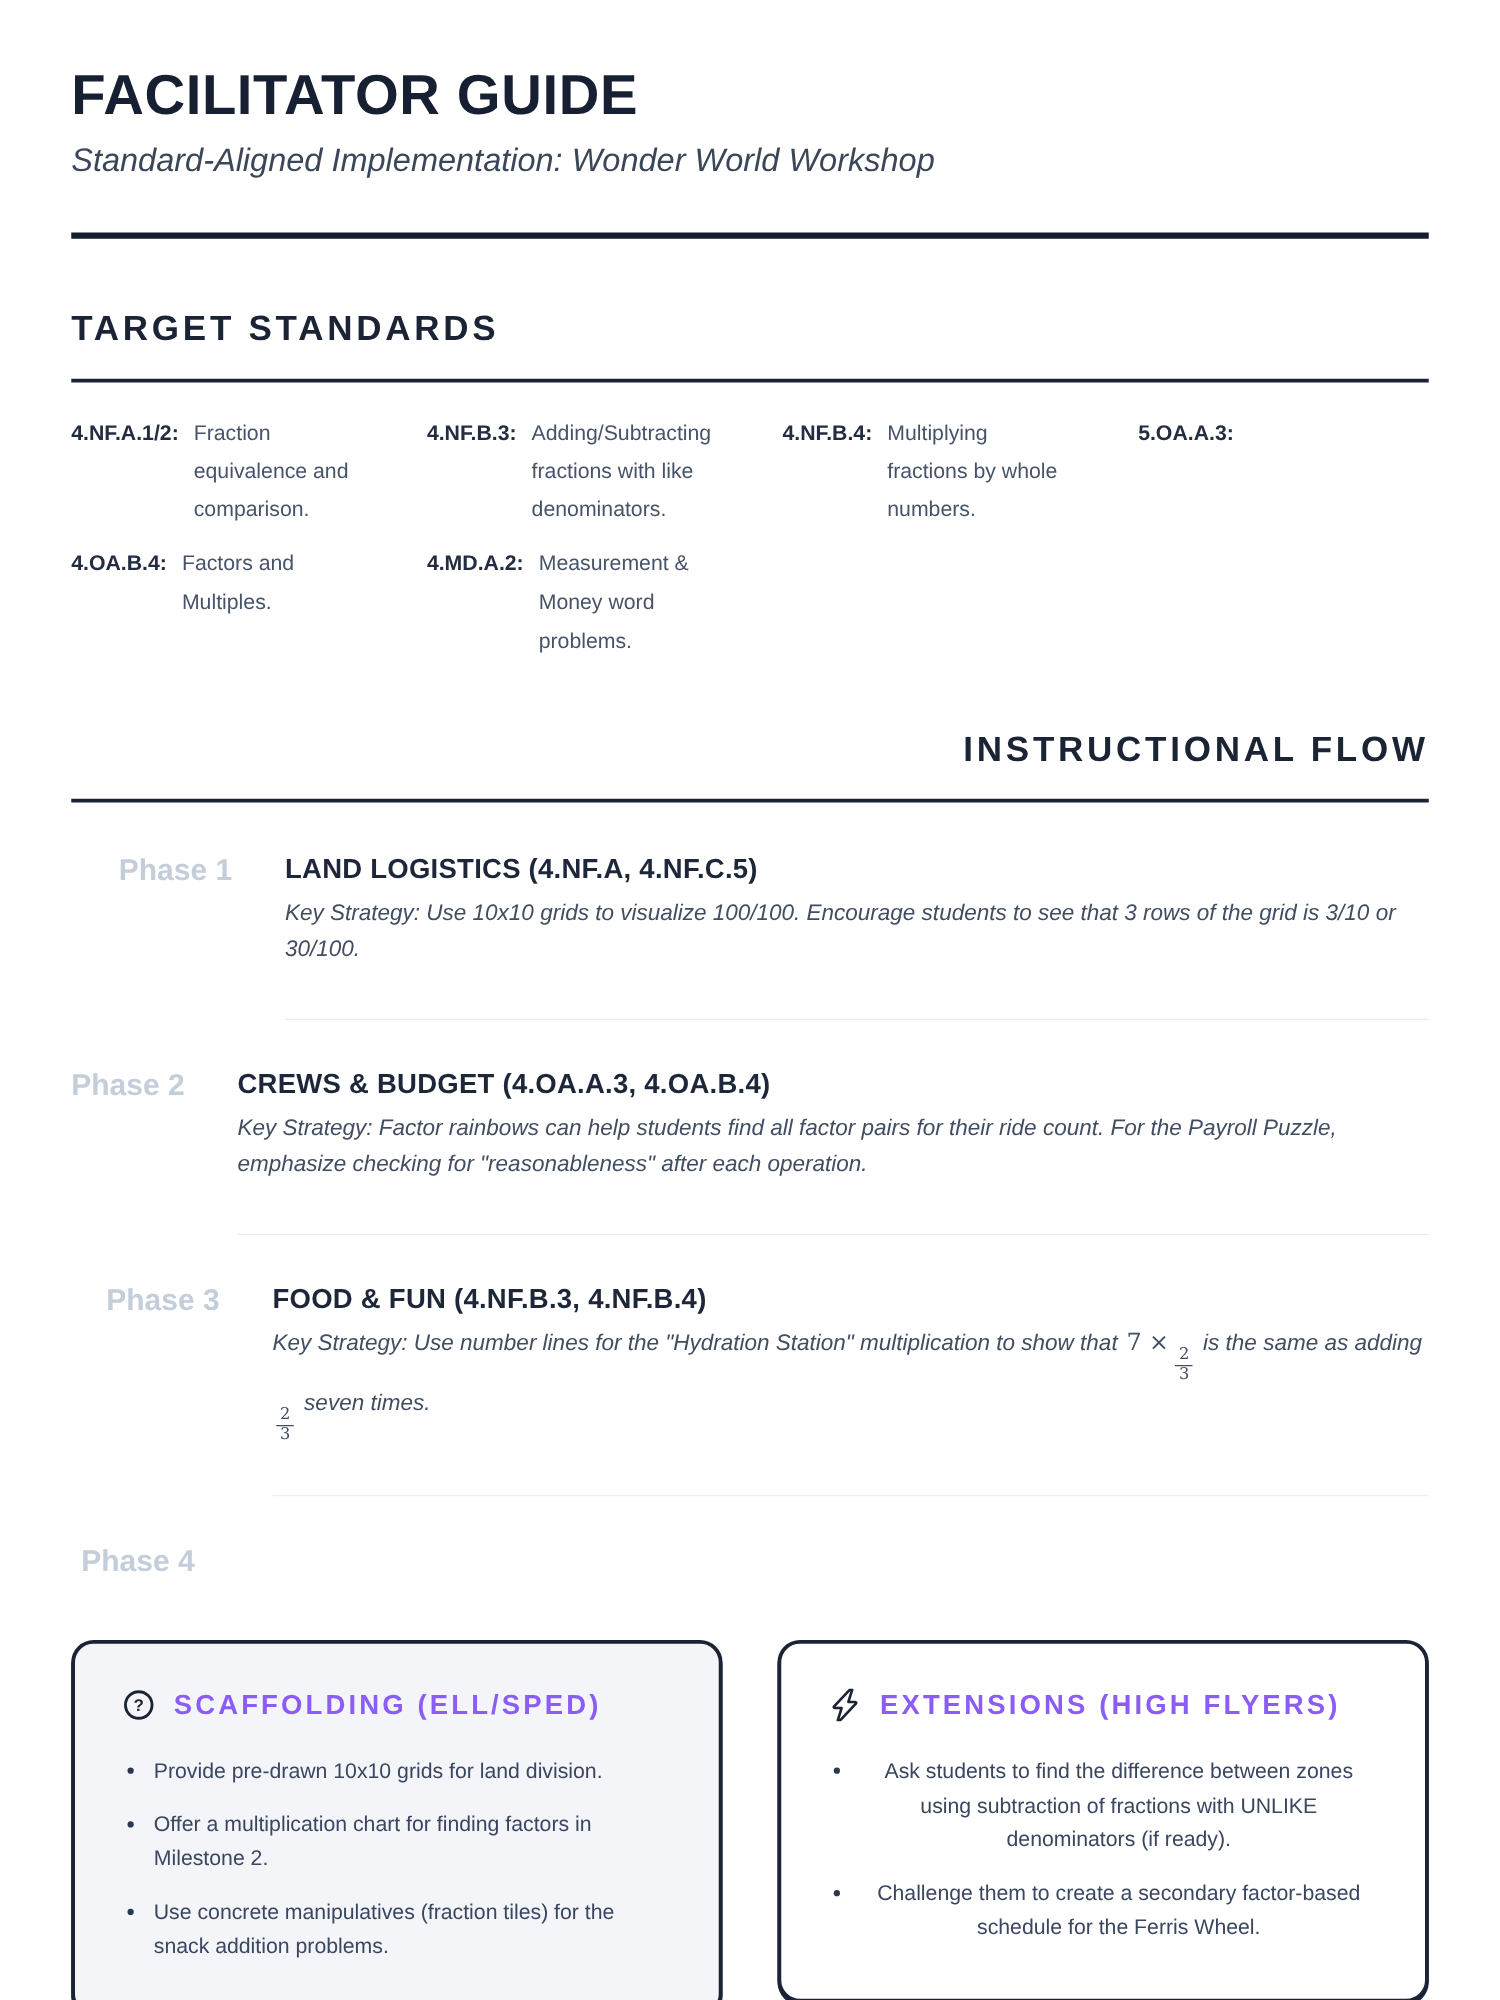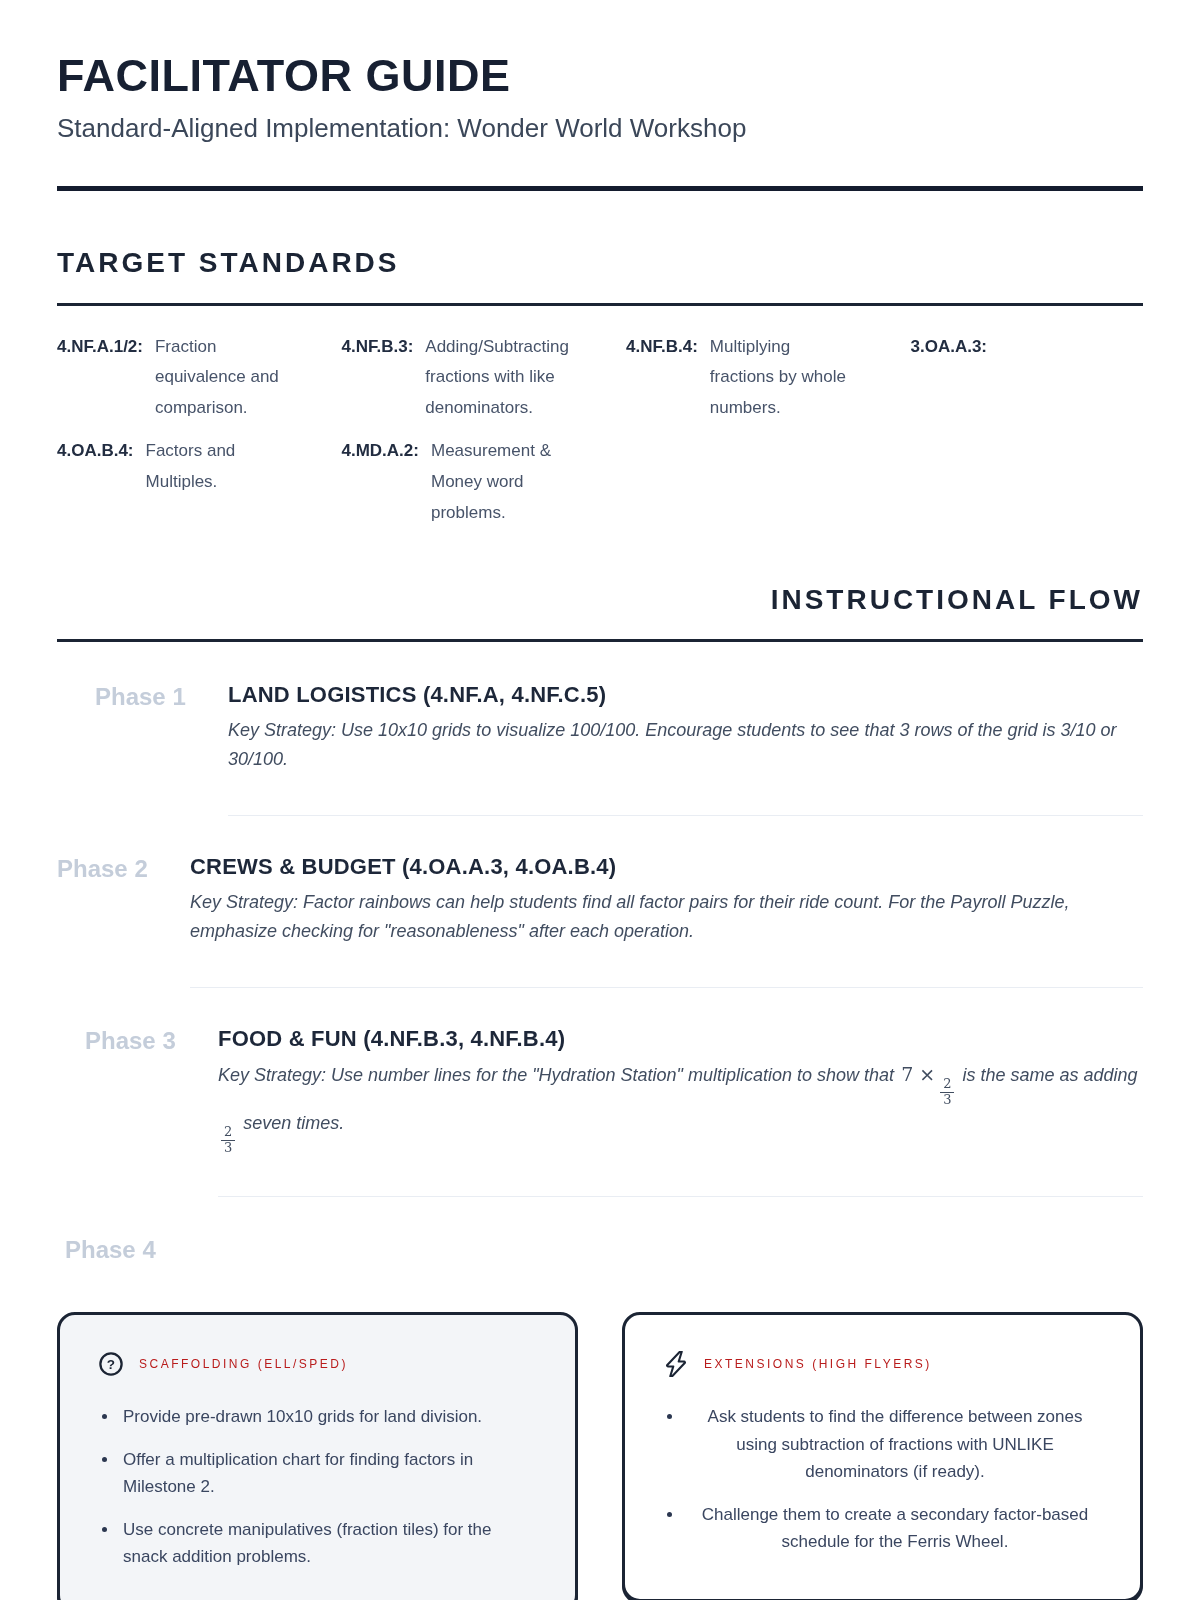--- a/index.html
+++ b/index.html
@@ -16,20 +16,21 @@
     margin-top: 52px;
     font-size: 45px;
     font-weight: 800;
     letter-spacing: 0.5px;
     color: #172032;
     line-height: 1.05;
   }
   .doc-subtitle {
     margin-top: 14px;
     font-size: 26px;
+    font-style: italic;
     color: #3b4759;
     line-height: 1.2;
   }
   .rule-thick {
     margin-top: 42px;
     height: 5px;
     background: #141c2e;
   }
 
   
@@ -121,24 +122,24 @@
     border: 3px solid #1b2434;
     border-radius: 18px;
     padding: 36px 38px 24px;
     box-shadow: 0 2px 0 #1b2434;
   }
   .callout.scaffolding { background: #f3f5f8; min-height: 277px; }
   .callout.extensions  { background: #ffffff; min-height: 290px; text-align: center; }
   .callout-head { display: flex; align-items: center; gap: 15px; }
   .callout-icon { flex: 0 0 auto; display: inline-flex; }
   .callout-heading {
-    font-size: 12px;
-    font-weight: normal;
+    font-size: 22px;
+    font-weight: bold;
     letter-spacing: 2.5px;
-    color: #b91c1c;
+    color: #8b5cf6;
   }
   .callout ul { margin-top: 26px; list-style: none; }
   .callout li {
     position: relative;
     padding-left: 25px;
     font-size: 17px;
     color: #3a4660;
     line-height: 1.62;
     margin-bottom: 15px;
   }
@@ -172,21 +173,21 @@
     </div>
     <div class="std">
       <span class="std-code">4.NF.B.3:</span>
       <span class="std-desc">Adding/Subtracting fractions with like denominators.</span>
     </div>
     <div class="std">
       <span class="std-code">4.NF.B.4:</span>
       <span class="std-desc">Multiplying fractions by whole numbers.</span>
     </div>
     <div class="std">
-      <span class="std-code">3.OA.A.3:</span>
+      <span class="std-code">5.OA.A.3:</span>
     </div>
     <div class="std">
       <span class="std-code">4.OA.B.4:</span>
       <span class="std-desc">Factors and Multiples.</span>
     </div>
     <div class="std">
       <span class="std-code">4.MD.A.2:</span>
       <span class="std-desc">Measurement &amp; Money word problems.</span>
     </div>
   </div>

